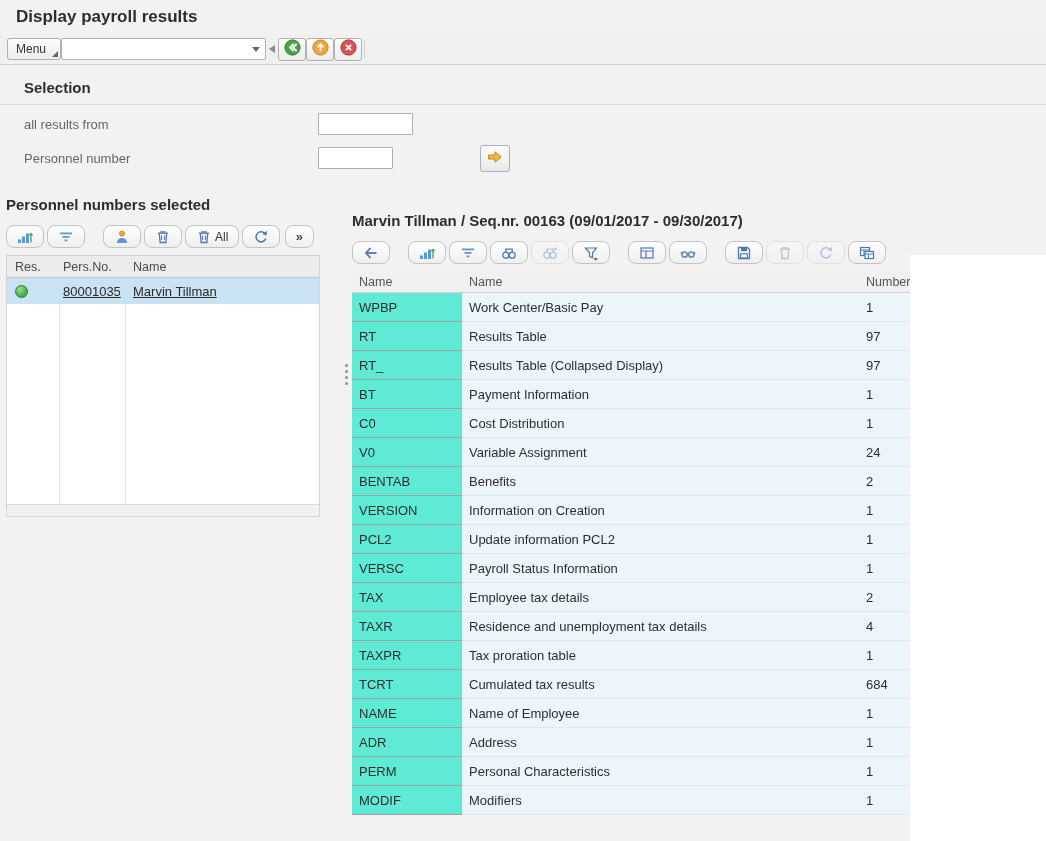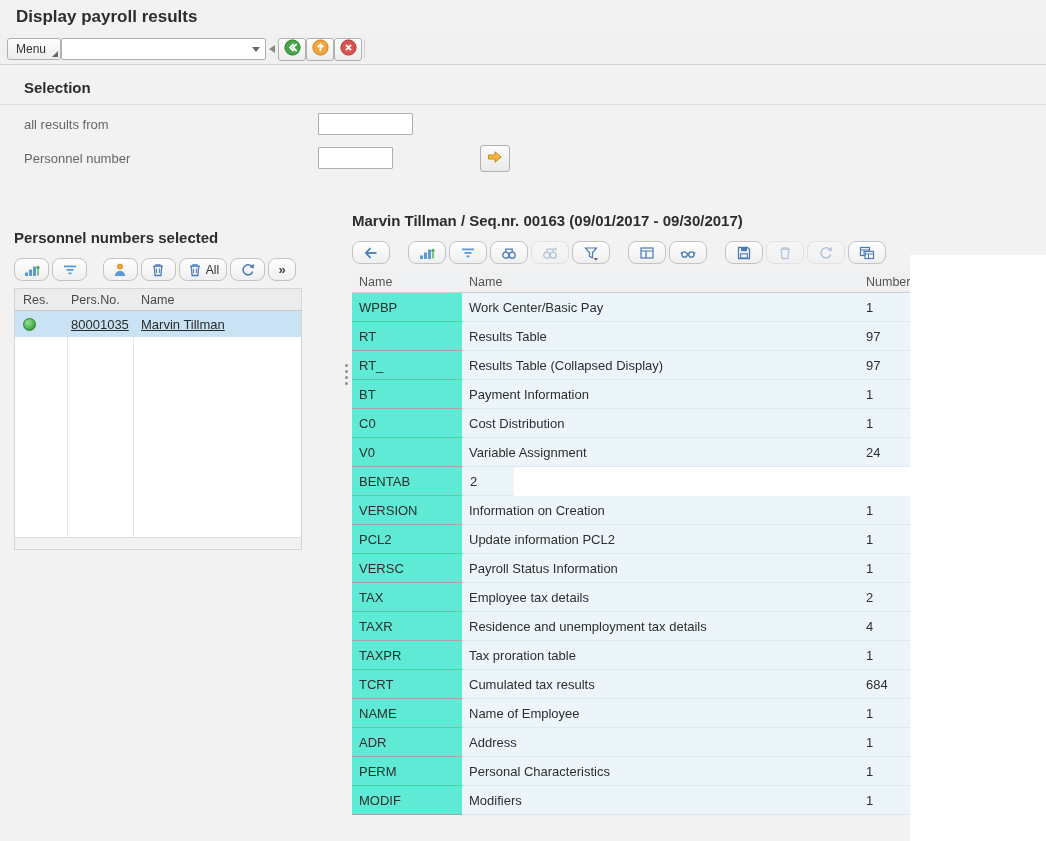--- a/index.html
+++ b/index.html
@@ -55,21 +55,21 @@
   .grid-toolbar { display:flex; align-items:center; gap:3px; height:23px; margin-bottom:7px; }
   .icon-btn { height:23px; min-width:28px; padding:0 10px; border:1px solid #c3c3c3; border-radius:8px;
               background:linear-gradient(#fefefe,#efefef); display:flex; align-items:center; justify-content:center; gap:3px; }
   .icon-btn.disabled { opacity:.38; }
   .icon-btn svg { display:block; }
   .btn-label { font-size:12px; color:#333; }
   .tspace { width:12px; }
   .expand-btn { margin-left:auto; margin-right:6px; font-size:13px; color:#444; font-weight:bold; }
 
   
-  .left-panel { position:absolute; left:14px; top:0; width:288px;margin-top:33px; }
+  .left-panel { position:absolute; left:6px; top:0; width:314px; }
   .pgrid { border:1px solid #d5d5d5; background:#a3a3a3; }
   .phead { display:flex; height:22px; background:#ececec; border-bottom:1px solid #c9c9c9;
            align-items:center; font-size:12.5px; color:#4a4a4a; }
   .pc { align-self:stretch; display:flex; align-items:center; }
   .pc.res   { width:52px;  padding-left:8px; }
   .pc.pno   { width:66px;  padding-left:4px; }
   .pc.pname { flex:1;      padding-left:8px; }
   .prow { display:flex; height:26px; align-items:center; font-size:13px; }
   .prow.selected { background:#c9e2f4; }
   .cell-link { color:#2b2b2b; text-decoration:underline; }
@@ -427,20 +427,21 @@
   </div>
 
   <div class="rrow" data-interactable="true">
     <div class="rc c1" data-interactable="false">V0</div>
     <div class="rc c2" data-interactable="false">Variable Assignment</div>
     <div class="rc c3" data-interactable="false">24</div>
   </div>
 
   <div class="rrow" data-interactable="true">
     <div class="rc c1" data-interactable="false">BENTAB</div>
+    <div class="rc c2" data-interactable="false">Benefits</div>
     <div class="rc c3" data-interactable="false">2</div>
   </div>
 
   <div class="rrow" data-interactable="true">
     <div class="rc c1" data-interactable="false">VERSION</div>
     <div class="rc c2" data-interactable="false">Information on Creation</div>
     <div class="rc c3" data-interactable="false">1</div>
   </div>
 
   <div class="rrow" data-interactable="true">

